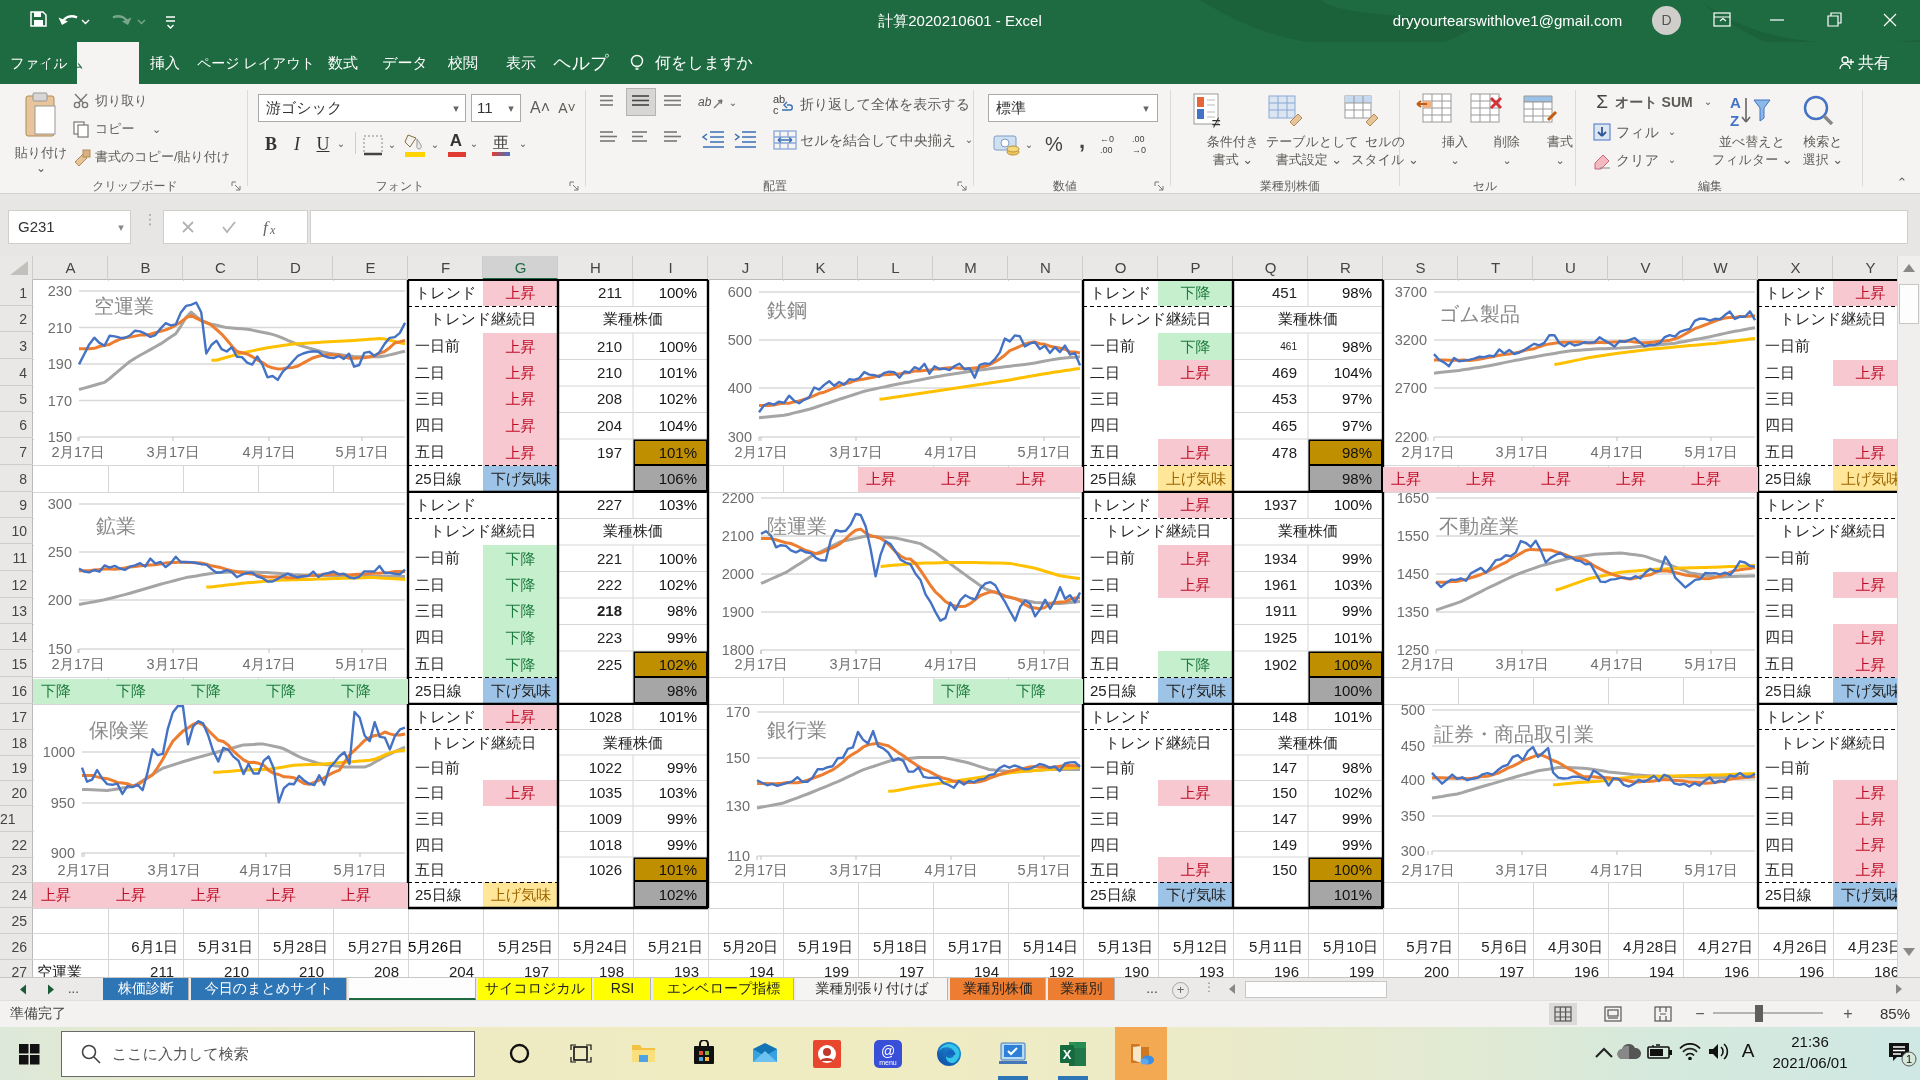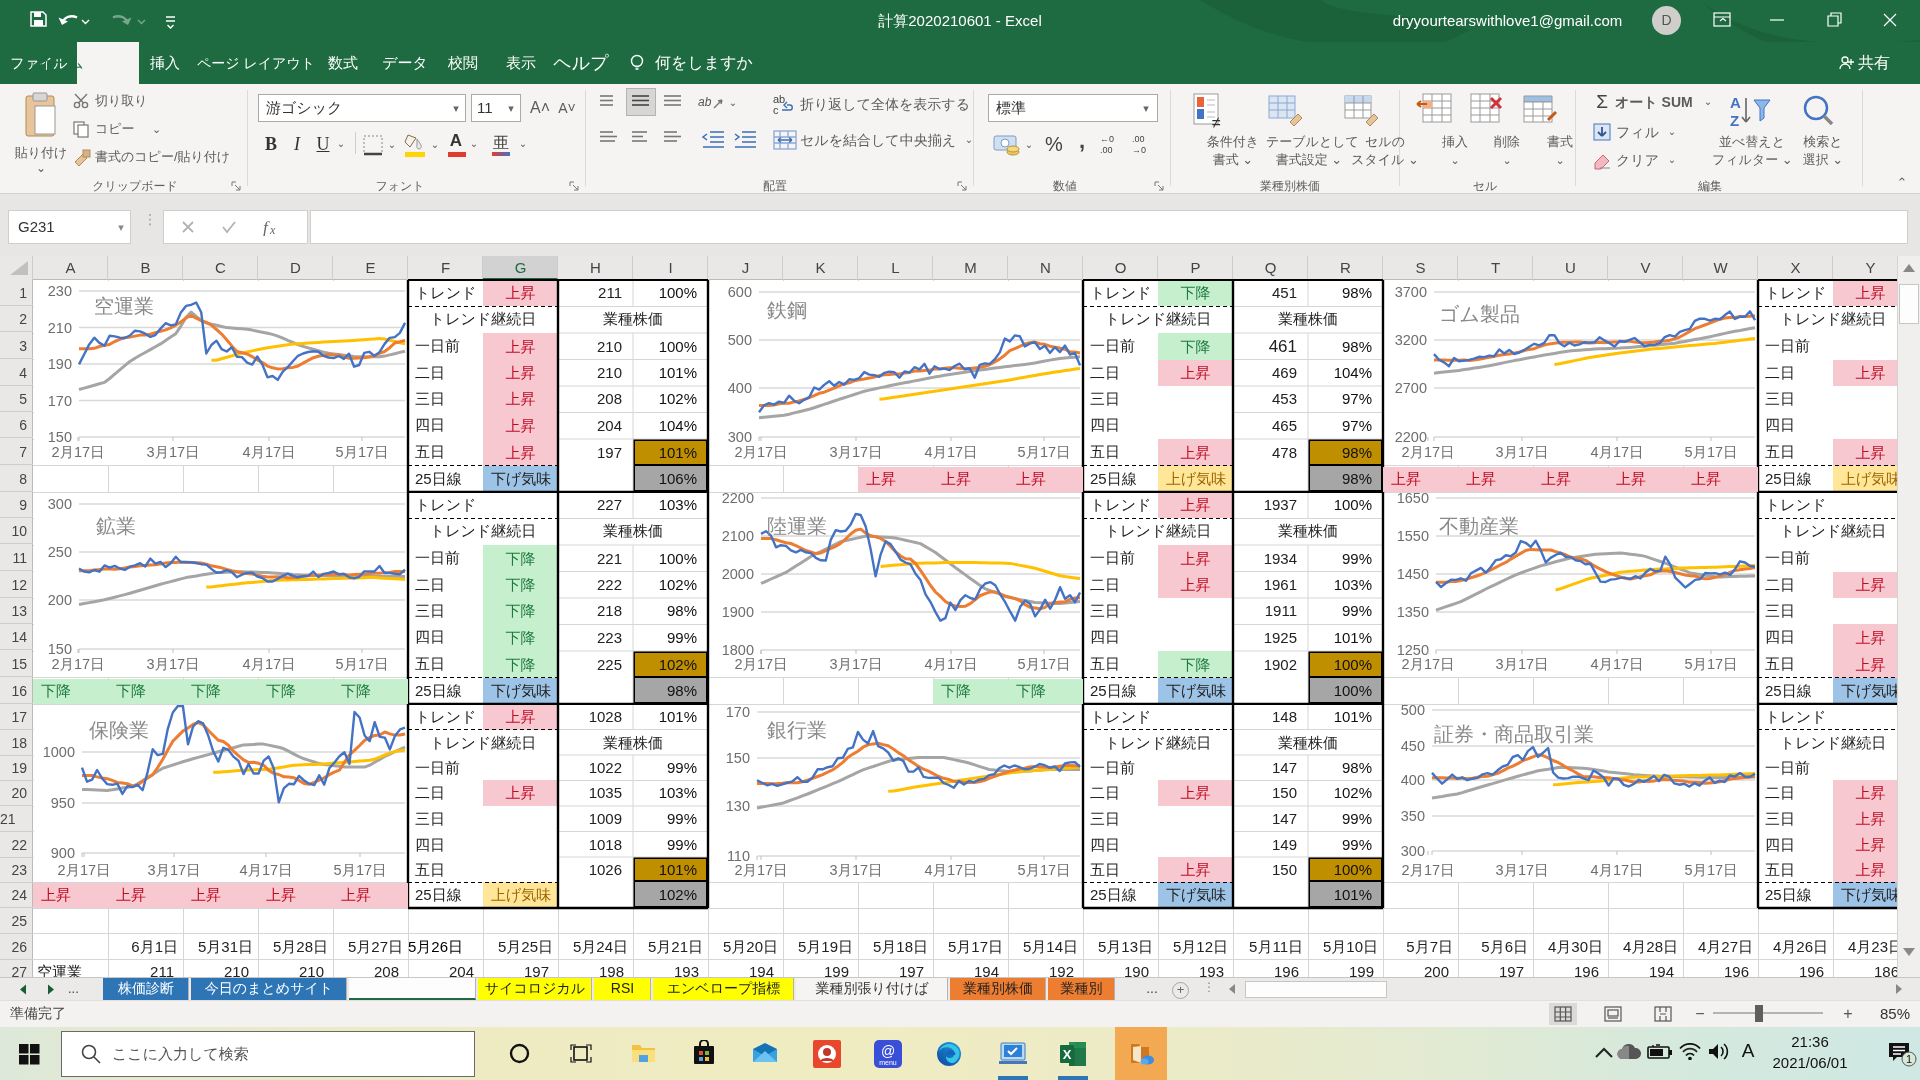--- a/index.html
+++ b/index.html
@@ -766,21 +766,21 @@
   </svg>
 <div style="left:1083px;top:280px;width:300px;height:212px;background:#fff;"></div>
 <div style="left:1090px;top:280px;width:70px;height:26px;font-size:15px;color:#222;text-align:left;line-height:26px;white-space:nowrap;">トレンド</div>
 <div style="left:1158px;top:280px;width:75px;height:26px;background:#c6efce;"></div>
 <div style="left:1158px;top:280px;width:75px;height:26px;font-size:15px;color:#1d7a3d;text-align:center;line-height:26px;white-space:nowrap;">下降</div>
 <div style="left:1233px;top:280px;width:64px;height:26px;font-size:15px;color:#222;text-align:right;line-height:26px;white-space:nowrap;">451</div>
 <div style="left:1308px;top:280px;width:64px;height:26px;font-size:15px;color:#111;text-align:right;line-height:26px;white-space:nowrap;">98%</div>
 <div style="left:1090px;top:333px;width:70px;height:26px;font-size:15px;color:#222;text-align:left;line-height:26px;white-space:nowrap;">一日前</div>
 <div style="left:1158px;top:333px;width:75px;height:27px;background:#c6efce;"></div>
 <div style="left:1158px;top:333px;width:75px;height:27px;font-size:15px;color:#1d7a3d;text-align:center;line-height:27px;white-space:nowrap;">下降</div>
-<div style="left:1233px;top:333px;width:64px;height:27px;font-size:17px;color:#222;text-align:right;line-height:27px;white-space:nowrap;">461</div>
+<div style="left:1233px;top:333px;width:64px;height:27px;font-size:10px;color:#222;text-align:right;line-height:27px;white-space:nowrap;">461</div>
 <div style="left:1308px;top:333px;width:64px;height:27px;font-size:15px;color:#111;text-align:right;line-height:27px;white-space:nowrap;">98%</div>
 <div style="left:1090px;top:360px;width:70px;height:26px;font-size:15px;color:#222;text-align:left;line-height:26px;white-space:nowrap;">二日</div>
 <div style="left:1158px;top:360px;width:75px;height:26px;background:#f8c8d0;"></div>
 <div style="left:1158px;top:360px;width:75px;height:26px;font-size:15px;color:#be0a23;text-align:center;line-height:26px;white-space:nowrap;">上昇</div>
 <div style="left:1233px;top:360px;width:64px;height:26px;font-size:15px;color:#222;text-align:right;line-height:26px;white-space:nowrap;">469</div>
 <div style="left:1308px;top:360px;width:64px;height:26px;font-size:15px;color:#111;text-align:right;line-height:26px;white-space:nowrap;">104%</div>
 <div style="left:1090px;top:386px;width:70px;height:26px;font-size:15px;color:#222;text-align:left;line-height:26px;white-space:nowrap;">三日</div>
 <div style="left:1233px;top:386px;width:64px;height:26px;font-size:15px;color:#222;text-align:right;line-height:26px;white-space:nowrap;">453</div>
 <div style="left:1308px;top:386px;width:64px;height:26px;font-size:15px;color:#111;text-align:right;line-height:26px;white-space:nowrap;">97%</div>
 <div style="left:1090px;top:412px;width:70px;height:26px;font-size:15px;color:#222;text-align:left;line-height:26px;white-space:nowrap;">四日</div>
@@ -851,21 +851,21 @@
 <div style="left:558px;top:545px;width:64px;height:27px;font-size:15px;color:#222;text-align:right;line-height:27px;white-space:nowrap;">221</div>
 <div style="left:633px;top:545px;width:64px;height:27px;font-size:15px;color:#111;text-align:right;line-height:27px;white-space:nowrap;">100%</div>
 <div style="left:415px;top:572px;width:70px;height:26px;font-size:15px;color:#222;text-align:left;line-height:26px;white-space:nowrap;">二日</div>
 <div style="left:483px;top:572px;width:75px;height:26px;background:#c6efce;"></div>
 <div style="left:483px;top:572px;width:75px;height:26px;font-size:15px;color:#1d7a3d;text-align:center;line-height:26px;white-space:nowrap;">下降</div>
 <div style="left:558px;top:572px;width:64px;height:26px;font-size:15px;color:#222;text-align:right;line-height:26px;white-space:nowrap;">222</div>
 <div style="left:633px;top:572px;width:64px;height:26px;font-size:15px;color:#111;text-align:right;line-height:26px;white-space:nowrap;">102%</div>
 <div style="left:415px;top:598px;width:70px;height:26px;font-size:15px;color:#222;text-align:left;line-height:26px;white-space:nowrap;">三日</div>
 <div style="left:483px;top:598px;width:75px;height:26px;background:#c6efce;"></div>
 <div style="left:483px;top:598px;width:75px;height:26px;font-size:15px;color:#1d7a3d;text-align:center;line-height:26px;white-space:nowrap;">下降</div>
-<div style="left:558px;top:598px;width:64px;height:26px;font-size:15px;color:#222;text-align:right;line-height:26px;white-space:nowrap;">218</div>
+<div style="left:558px;top:598px;width:64px;height:26px;font-size:15px;color:#222;text-align:right;line-height:26px;white-space:nowrap;font-weight:bold;">218</div>
 <div style="left:633px;top:598px;width:64px;height:26px;font-size:15px;color:#111;text-align:right;line-height:26px;white-space:nowrap;">98%</div>
 <div style="left:415px;top:624px;width:70px;height:26px;font-size:15px;color:#222;text-align:left;line-height:26px;white-space:nowrap;">四日</div>
 <div style="left:483px;top:624px;width:75px;height:27px;background:#c6efce;"></div>
 <div style="left:483px;top:624px;width:75px;height:27px;font-size:15px;color:#1d7a3d;text-align:center;line-height:27px;white-space:nowrap;">下降</div>
 <div style="left:558px;top:624px;width:64px;height:27px;font-size:15px;color:#222;text-align:right;line-height:27px;white-space:nowrap;">223</div>
 <div style="left:633px;top:624px;width:64px;height:27px;font-size:15px;color:#111;text-align:right;line-height:27px;white-space:nowrap;">99%</div>
 <div style="left:415px;top:651px;width:70px;height:26px;font-size:15px;color:#222;text-align:left;line-height:26px;white-space:nowrap;">五日</div>
 <div style="left:483px;top:651px;width:75px;height:27px;background:#c6efce;"></div>
 <div style="left:483px;top:651px;width:75px;height:27px;font-size:15px;color:#1d7a3d;text-align:center;line-height:27px;white-space:nowrap;">下降</div>
 <div style="left:558px;top:651px;width:64px;height:27px;font-size:15px;color:#222;text-align:right;line-height:27px;white-space:nowrap;">225</div>

